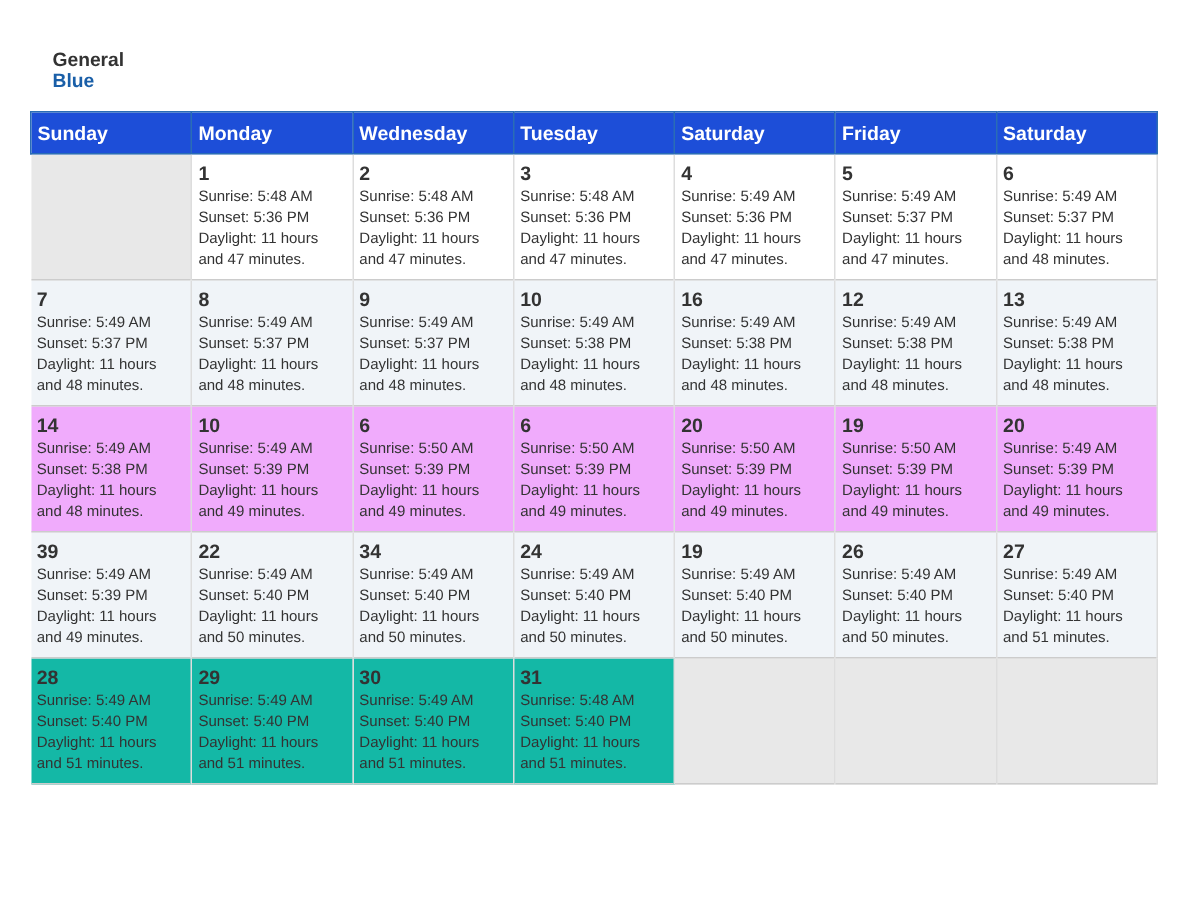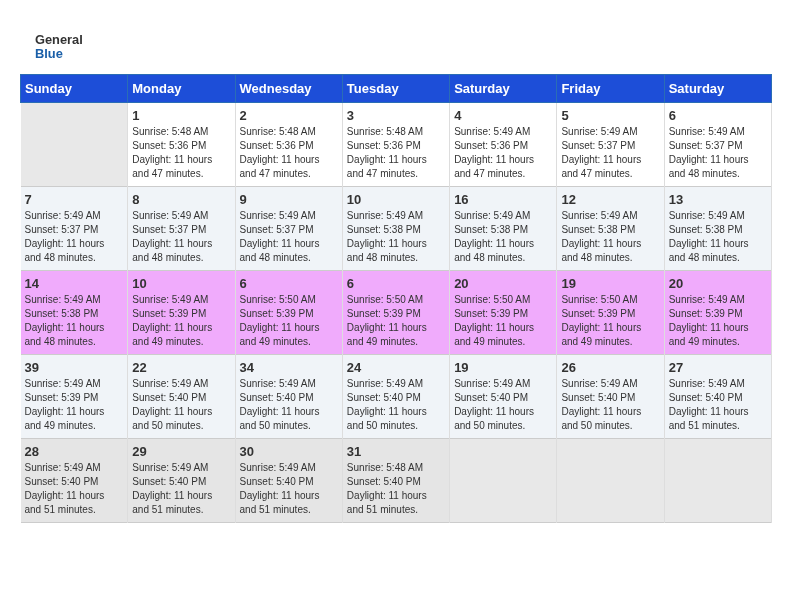--- a/index.html
+++ b/index.html
@@ -84,21 +84,21 @@
       line-height: 1.4;
     }
     .empty-cell {
       background: #f5f5f5;
     }
     
     .week-row-1 td { background-color: #ffffff; }
     .week-row-2 td { background-color: #f0f4f8; }
     .week-row-3 td { background-color: #f0abfc; }
     .week-row-4 td { background-color: #f0f4f8; }
-    .week-row-5 td { background-color: #e5e5e5; }
+    .week-row-5 td { background-color: #14b8a6; }
     .week-row-1 td.empty-cell,
     .week-row-2 td.empty-cell,
     .week-row-3 td.empty-cell,
     .week-row-4 td.empty-cell,
     .week-row-5 td.empty-cell {
       background-color: #e8e8e8;
     }
   </style>
 </head>
 <body>

